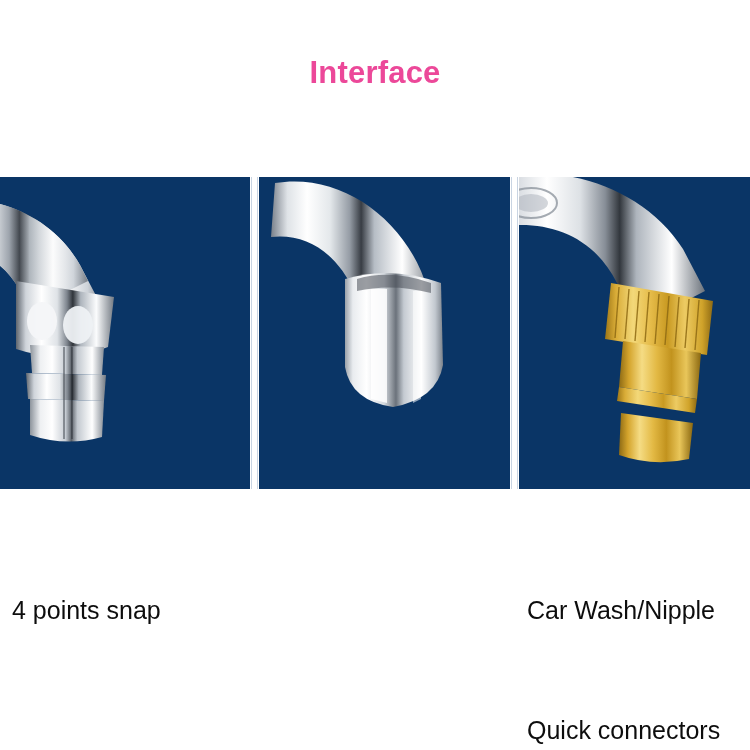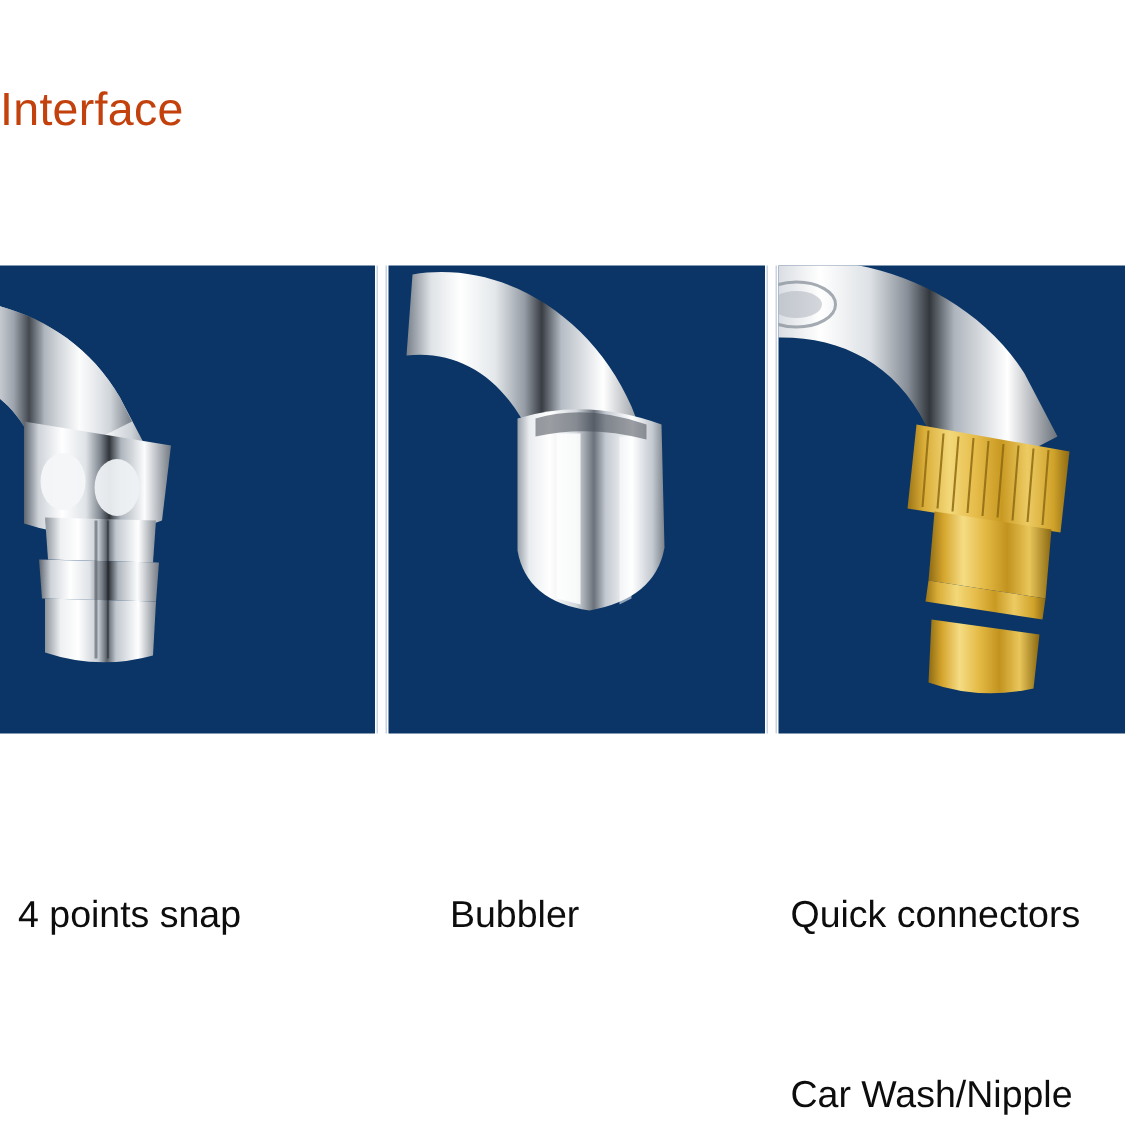--- a/index.html
+++ b/index.html
@@ -14,25 +14,25 @@
     overflow: hidden;
     position: relative;
   }
 
   
   #page-title {
     position: absolute;
     left: 0;
     top: 54px;
     width: 750px;
-    text-align: left;
+    text-align: center;
     font-size: 31px;
     line-height: 38px;
-    color: #c2410c;
-    font-weight: 400;
+    color: #ec4899;
+    font-weight: 700;
     letter-spacing: 0.2px;
   }
 
   
   #panel-strip {
     position: absolute;
     left: 0;
     top: 177px;
     width: 750px;
     height: 312px;
@@ -266,24 +266,23 @@
       </svg>
     </div>
   </div>
 </div>
 
 <div class="caption" id="caption-0">
   <span class="caption-line">4 points snap</span>
 </div>
 
 <div class="caption" id="caption-1">
-  <span class="caption-line">Bubbler</span>
   
   
   
 </div>
 
 <div class="caption" id="caption-2">
+  <span class="caption-line">Car Wash/Nipple</span>
   <span class="caption-line">Quick connectors</span>
-  <span class="caption-line">Car Wash/Nipple</span>
   
   
 </div>
 
 </body></html>

